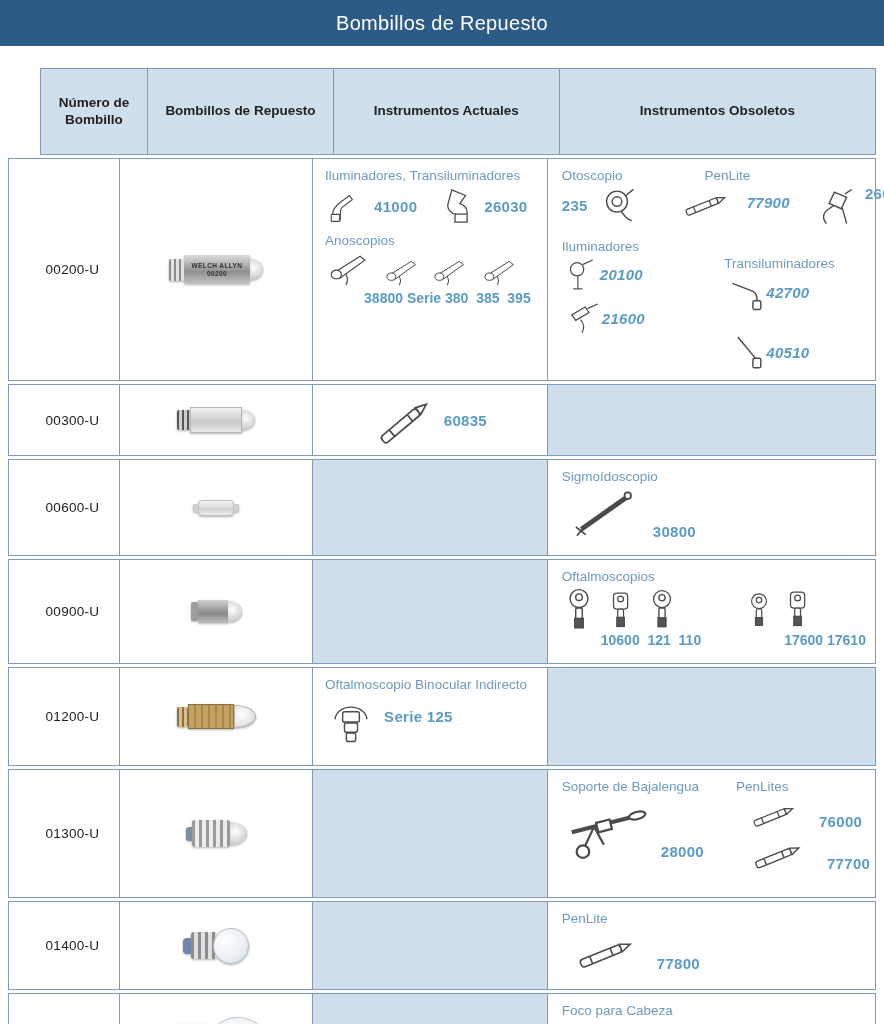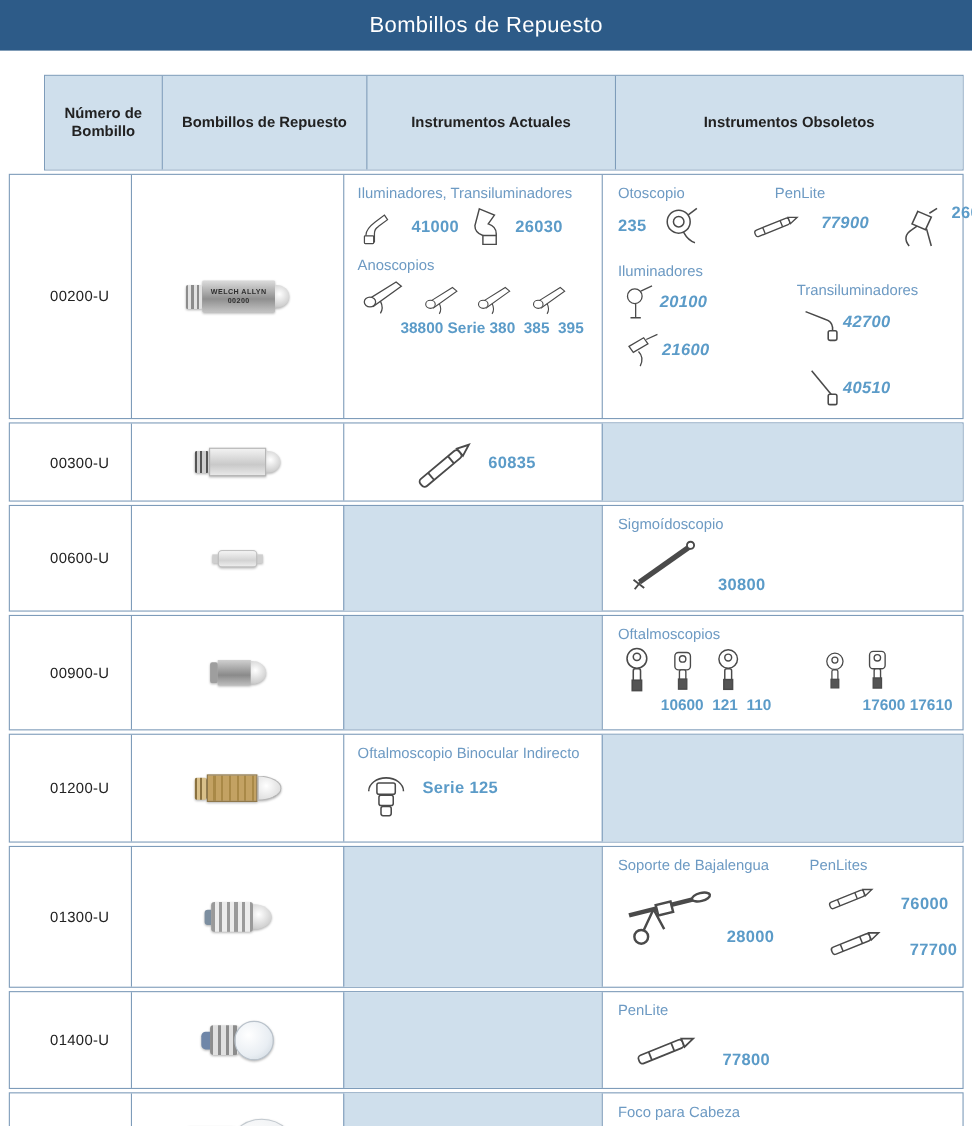--- a/index.html
+++ b/index.html
@@ -45,21 +45,21 @@
   }
   .num{font-weight:400;font-size:13.5px;letter-spacing:.3px;margin-left:17px;}
   
   .r1{min-height:174px;} .r2{min-height:72px;} .r3{min-height:90px;}
   .r4{min-height:98px;}  .r5{min-height:89px;} .r6{min-height:129px;}
   .r7{min-height:89px;}  .r8{min-height:113px;}
   
   .glabel{color:var(--labelblue);font-size:13.5px;margin-bottom:2px;}
   .code{color:var(--codeblue);font-weight:700;font-size:15px;letter-spacing:.3px;}
   .group{margin-bottom:6px;}
-  .items{display:flex;align-items:center;flex-wrap:wrap;}
+  .items{display:flex;align-items:center;gap:16px;flex-wrap:wrap;}
   .item{display:flex;align-items:center;gap:7px;}
   .item.codeleft{flex-direction:row-reverse;justify-content:center;}
   .item.stackdown{flex-direction:row;gap:0;font-style:italic;}
   .gline{display:flex;gap:26px;align-items:flex-start;}
   .caption{color:var(--codeblue);font-weight:700;font-size:14px;white-space:pre;margin-top:2px;margin-left:39px;}
   .iconrow{display:flex;align-items:flex-end;gap:10px;}
   svg.ic{display:block;}
   svg.ic *{vector-effect:non-scaling-stroke;}
   
   .bulb{display:inline-flex;align-items:center;filter:drop-shadow(0 1px 1px rgba(0,0,0,.3));}

